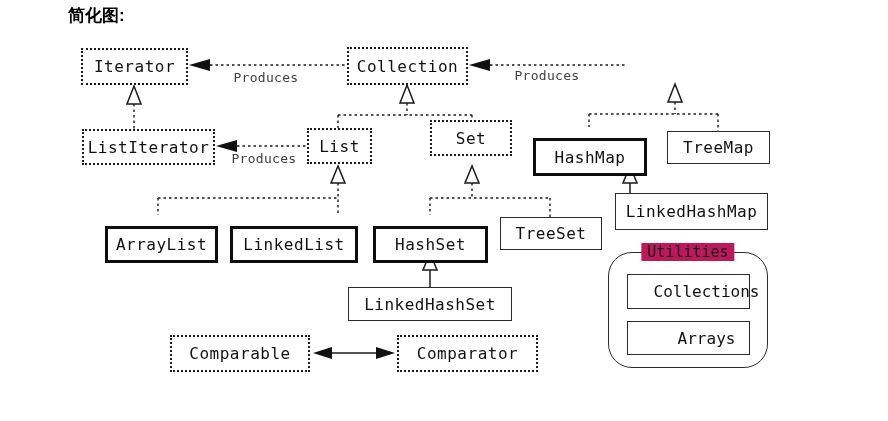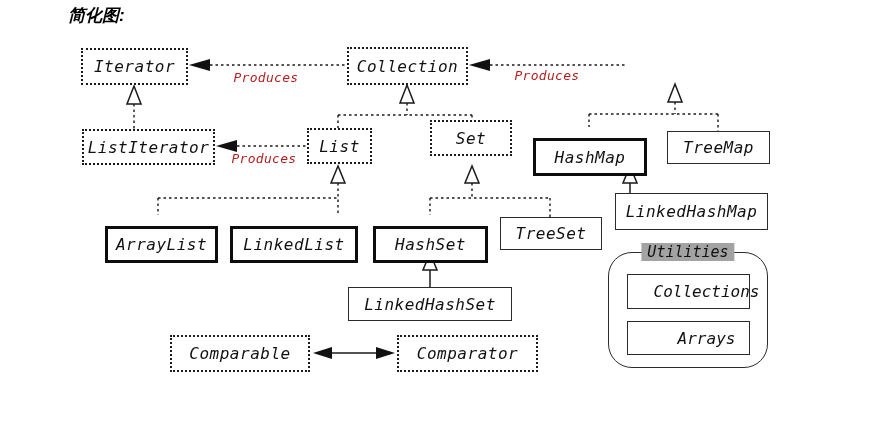--- a/index.html
+++ b/index.html
@@ -1,44 +1,44 @@
 <!DOCTYPE html>
 <html><head>
 <meta charset="utf-8">
 <style>
   html,body{margin:0;padding:0;background:#fff;}
   .stage{
     position:relative;width:888px;height:373px;background:#ffffff;
-    font-family:"DejaVu Sans Mono","Liberation Mono",monospace;overflow:hidden;font-style:italic;
+    font-family:"DejaVu Sans Mono","Liberation Mono",monospace;overflow:hidden;
   }
   .title{
     position:absolute;left:68px;top:4px;
     font-family:"Liberation Sans","DejaVu Sans",sans-serif;
     font-size:17px;font-weight:bold;color:#000;
   }
   .layer{position:absolute;left:0;top:0;pointer-events:none;}
   .node{
     position:absolute;background:#fff;box-sizing:border-box;
     display:flex;align-items:center;justify-content:center;
     font-size:16px;color:#111;white-space:nowrap;letter-spacing:.5px;
   }
   .b-dashed{border:2px dotted #1b1b1b;}
   .b-thick{border:3px solid #0d0d0d;margin-top:11px;}
   .b-thin{border:1.5px solid #2b2b2b;}
   .edge-label{
-    position:absolute;font-size:13px;color:#b91c1c;text-align:center;width:76px;
+    position:absolute;font-size:13px;color:#404040;text-align:center;width:76px;
     letter-spacing:.3px;
   }
   .util-group{
     position:absolute;left:608px;top:252px;width:160px;height:116px;
     border:1.5px solid #2b2b2b;border-radius:24px;box-sizing:border-box;background:#fff;
   }
   .util-label{
     position:absolute;top:-10px;left:50%;transform:translateX(-50%);
-    background:#a3a3a3;padding:0 6px;font-size:15px;color:#111;white-space:nowrap;
+    background:#be185d;padding:0 6px;font-size:15px;color:#111;white-space:nowrap;
   }
   .util-inner{
     position:absolute;left:18px;width:123px;background:#fff;box-sizing:border-box;
     border:1.5px solid #2b2b2b;display:flex;align-items:center;justify-content:center;
     font-size:16px;color:#111;padding-left:36px;
   }
 </style>
 </head>
 <body>
 

